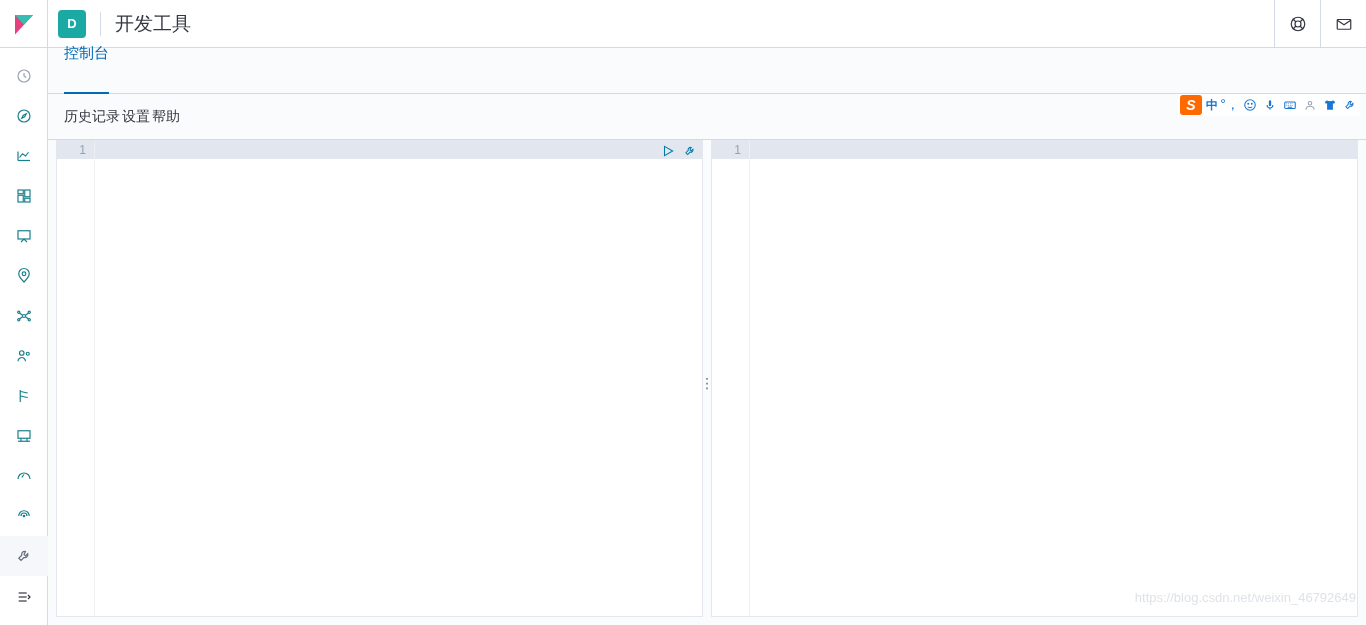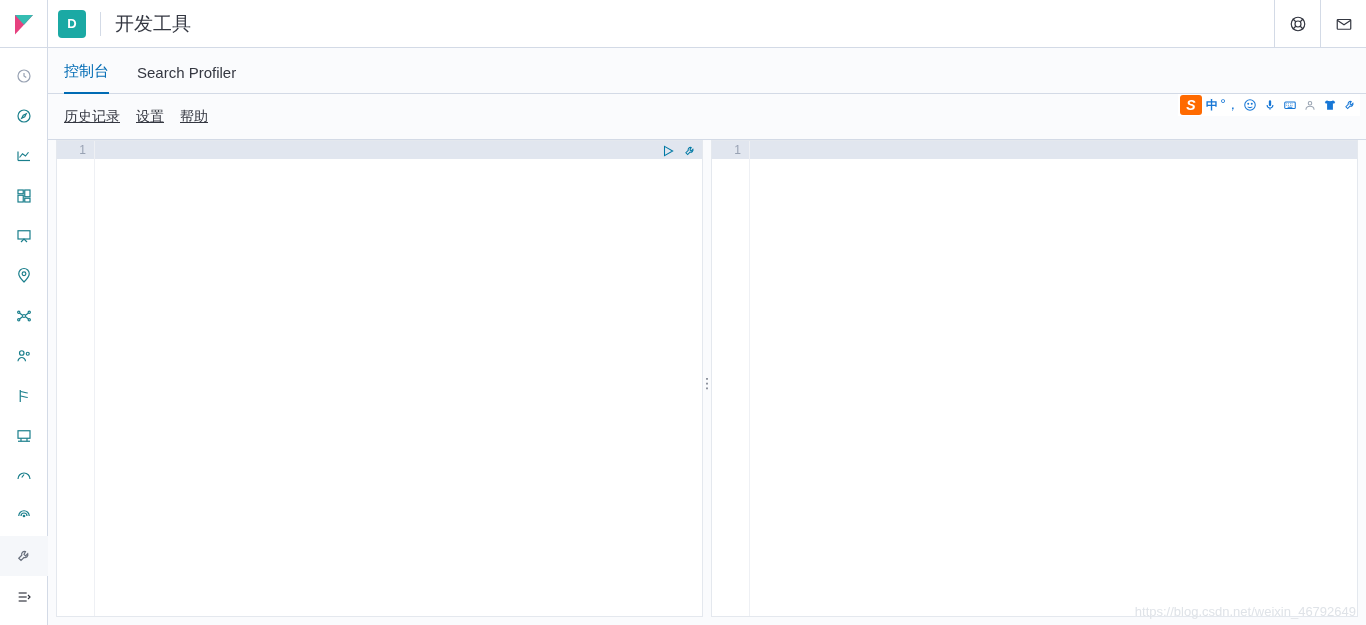--- a/index.html
+++ b/index.html
@@ -19,23 +19,23 @@
 .sidebar { position: absolute; left: 0; top: 48px; bottom: 0; width: 48px; border-right: 1px solid #d3dae6; background: #fff; display: flex; flex-direction: column; align-items: center; padding-top: 8px; }
 .side-item { width: 48px; height: 40px; display: flex; align-items: center; justify-content: center; color: #1a7f8c; cursor: pointer; }
 .side-item.recent { color: #98a2b3; }
 .side-item.dev { background: #f5f7fa; color: #69707d; }
 .side-expand { margin-top: auto; margin-bottom: 8px; width: 48px; height: 40px; display: flex; align-items: center; justify-content: center; color: #343741; cursor: pointer; }
 
 
 .main { position: absolute; left: 48px; top: 48px; right: 0; bottom: 0; background: #fafbfd; display: flex; flex-direction: column; }
 .tabs { height: 46px; display: flex; align-items: flex-end; padding: 0 16px; border-bottom: 1px solid #d3dae6; }
 .tab { padding: 12px 0 12px 0; margin-right: 28px; cursor: pointer; color: #343741; font-size: 15px; }
-.tab.active { color: #006bb4; border-bottom: 2px solid #006bb4; margin-bottom: -1px; padding-bottom: 11px; }
-
-.subbar { height: 46px; display: flex; align-items: center; padding: 0 16px; border-bottom: 1px solid #d3dae6; gap: 16px; text-decoration: underline; }
+.tab.active { color: #006bb4; border-bottom: 2px solid #006bb4; margin-bottom: -1px; padding-bottom: 29px; }
+
+.subbar { height: 46px; display: flex; align-items: center; padding: 0 16px; border-bottom: 1px solid #d3dae6; gap: 2px; }
 .sublink { color: #343741; font-size: 14px; cursor: pointer; }
 
 
 .editors { flex: 1; display: flex; position: relative; padding: 0 8px 8px 8px; overflow: hidden; }
 .pane { flex: 1; background: #fff; position: relative; display: flex; border: 1px solid #e4e8ee; }
 .pane:first-child { margin-right: 8px; }
 .gutter { width: 38px; background: #fff; border-right: 1px solid #eef0f4; }
 .gutter-row { height: 18px; font-size: 12px; color: #98a2b3; text-align: right; padding-right: 8px; line-height: 18px; }
 .code-body { flex: 1; background: #fff; }
 .current-line { height: 18px; background: #e1e6ef; width: 100%; }
@@ -43,21 +43,21 @@
 .pane-action { width: 16px; height: 16px; color: #0079a5; cursor: pointer; display: flex; align-items: center; justify-content: center; }
 .splitter-handle { position: absolute; left: 50%; top: 50%; transform: translate(-50%,-50%); color: #69707d; cursor: col-resize; font-size: 14px; letter-spacing: 0; line-height: 4px; }
 
 
 .ime-bar { position: absolute; top: 94px; right: 6px; height: 22px; display: flex; align-items: center; gap: 4px; background: #fff; padding: 0 2px; }
 .ime-s { width: 22px; height: 20px; background: #ff6a00; border-radius: 3px; color: #fff; font-weight: 800; font-style: italic; font-size: 14px; display: flex; align-items: center; justify-content: center; }
 .ime-txt { color: #1777d6; font-size: 12px; font-weight: 600; }
 .ime-ico { width: 16px; height: 16px; color: #1777d6; display: flex; align-items: center; justify-content: center; }
 .ime-ico.gray { color: #9aa4b2; }
 
-.watermark { position: absolute; right: 10px; bottom: 6px; color: #dfe3e8; font-size: 13px; }
+.watermark { position: absolute; right: 10px; bottom: 20px; color: #dfe3e8; font-size: 13px; }
 
 svg { display: block; }
 </style>
 </head>
 <body>
 
 <div class="header">
   <div class="logo-box">
     <svg class="logo-svg" viewBox="0 0 32 32">
       <path d="M4 4 H28 L4 30 Z" fill="#e6417f"></path>
@@ -184,21 +184,20 @@
         <path d="M4 12 h12"></path>
         <path d="M4 18 h12"></path>
         <path d="M18 9 l3 3 -3 3"></path>
       </svg>
   </div>
 </div>
 
 <div class="main">
   <div class="tabs">
     <div class="tab active">控制台</div>
-    <div class="tab">Search Profiler</div>
   </div>
   <div class="subbar">
     <span class="sublink">历史记录</span>
     <span class="sublink">设置</span>
     <span class="sublink">帮助</span>
   </div>
   <div class="editors">
     <div class="pane">
       <div class="gutter">
         <div class="gutter-row" style="background:#e1e6ef">1</div>

